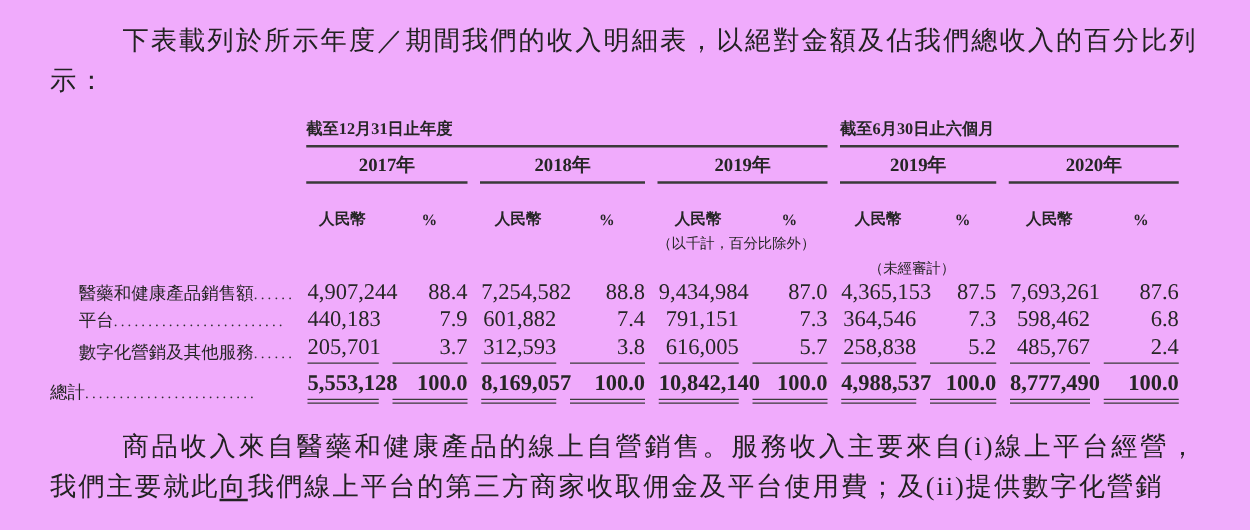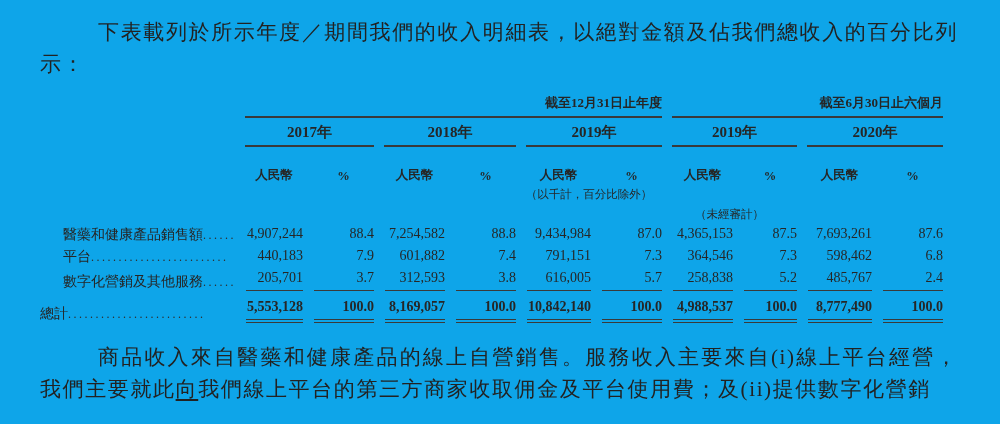--- a/index.html
+++ b/index.html
@@ -1,21 +1,21 @@
 <!DOCTYPE html>
 <html><head>
 <meta charset="utf-8">
 <style>
   * { margin: 0; padding: 0; box-sizing: border-box; }
   html, body { background: #ffffff; }
   .page {
     position: relative;
     width: 1000px;
     height: 424px;
-    background: #0ea5e9;
+    background: #f0abfc;
     overflow: hidden;
     padding: 16px 42px 0 40px;
     color: #262626;
     font-family: "Liberation Serif", "DejaVu Serif", serif;
   }
   
   .para {
     font-size: 21px;
     line-height: 32px;
     letter-spacing: 1.6px;
@@ -33,21 +33,21 @@
     table-layout: fixed;
     width: 903px;
     font-family: "Liberation Serif", "DejaVu Serif", serif;
     color: #262626;
   }
   .rev-table td, .rev-table th { vertical-align: bottom; font-weight: normal; }
 
   
   .group-th .gline {
     margin-left: 10px;
-    text-align: right;
+    text-align: left;
     font-size: 13px;
     font-weight: bold;
     padding-bottom: 4px;
     border-bottom: 2.5px solid #3a3a3a;
     white-space: nowrap;
   }
   .year-th .yline {
     margin-left: 10px;
     text-align: center;
     font-size: 15px;
@@ -77,21 +77,21 @@
   .sec { font-weight: bold; padding-top: 9px; }
   .sec-first { padding-top: 16px; }
   .ind { padding-left: 23px; }
   .dots { font-size: 12px; letter-spacing: 2.5px; color: #2e2e2e; }
   .tot-lbl { font-weight: bold; }
 
   
   td.num { text-align: right; padding-top: 3px; }
   td.num .val {
     margin-left: 11px;
-    font-size: 14px;
+    font-size: 18px;
     white-space: nowrap;
     padding-bottom: 2px;
   }
   tr.rule td.num .val { border-bottom: 1.5px solid #3a3a3a; padding-bottom: 4px; }
   tr.total td { padding-top: 7px; }
   tr.total td.num .val {
     font-weight: bold;
     border-bottom: 4px double #3a3a3a;
     padding-bottom: 4px;
   }

